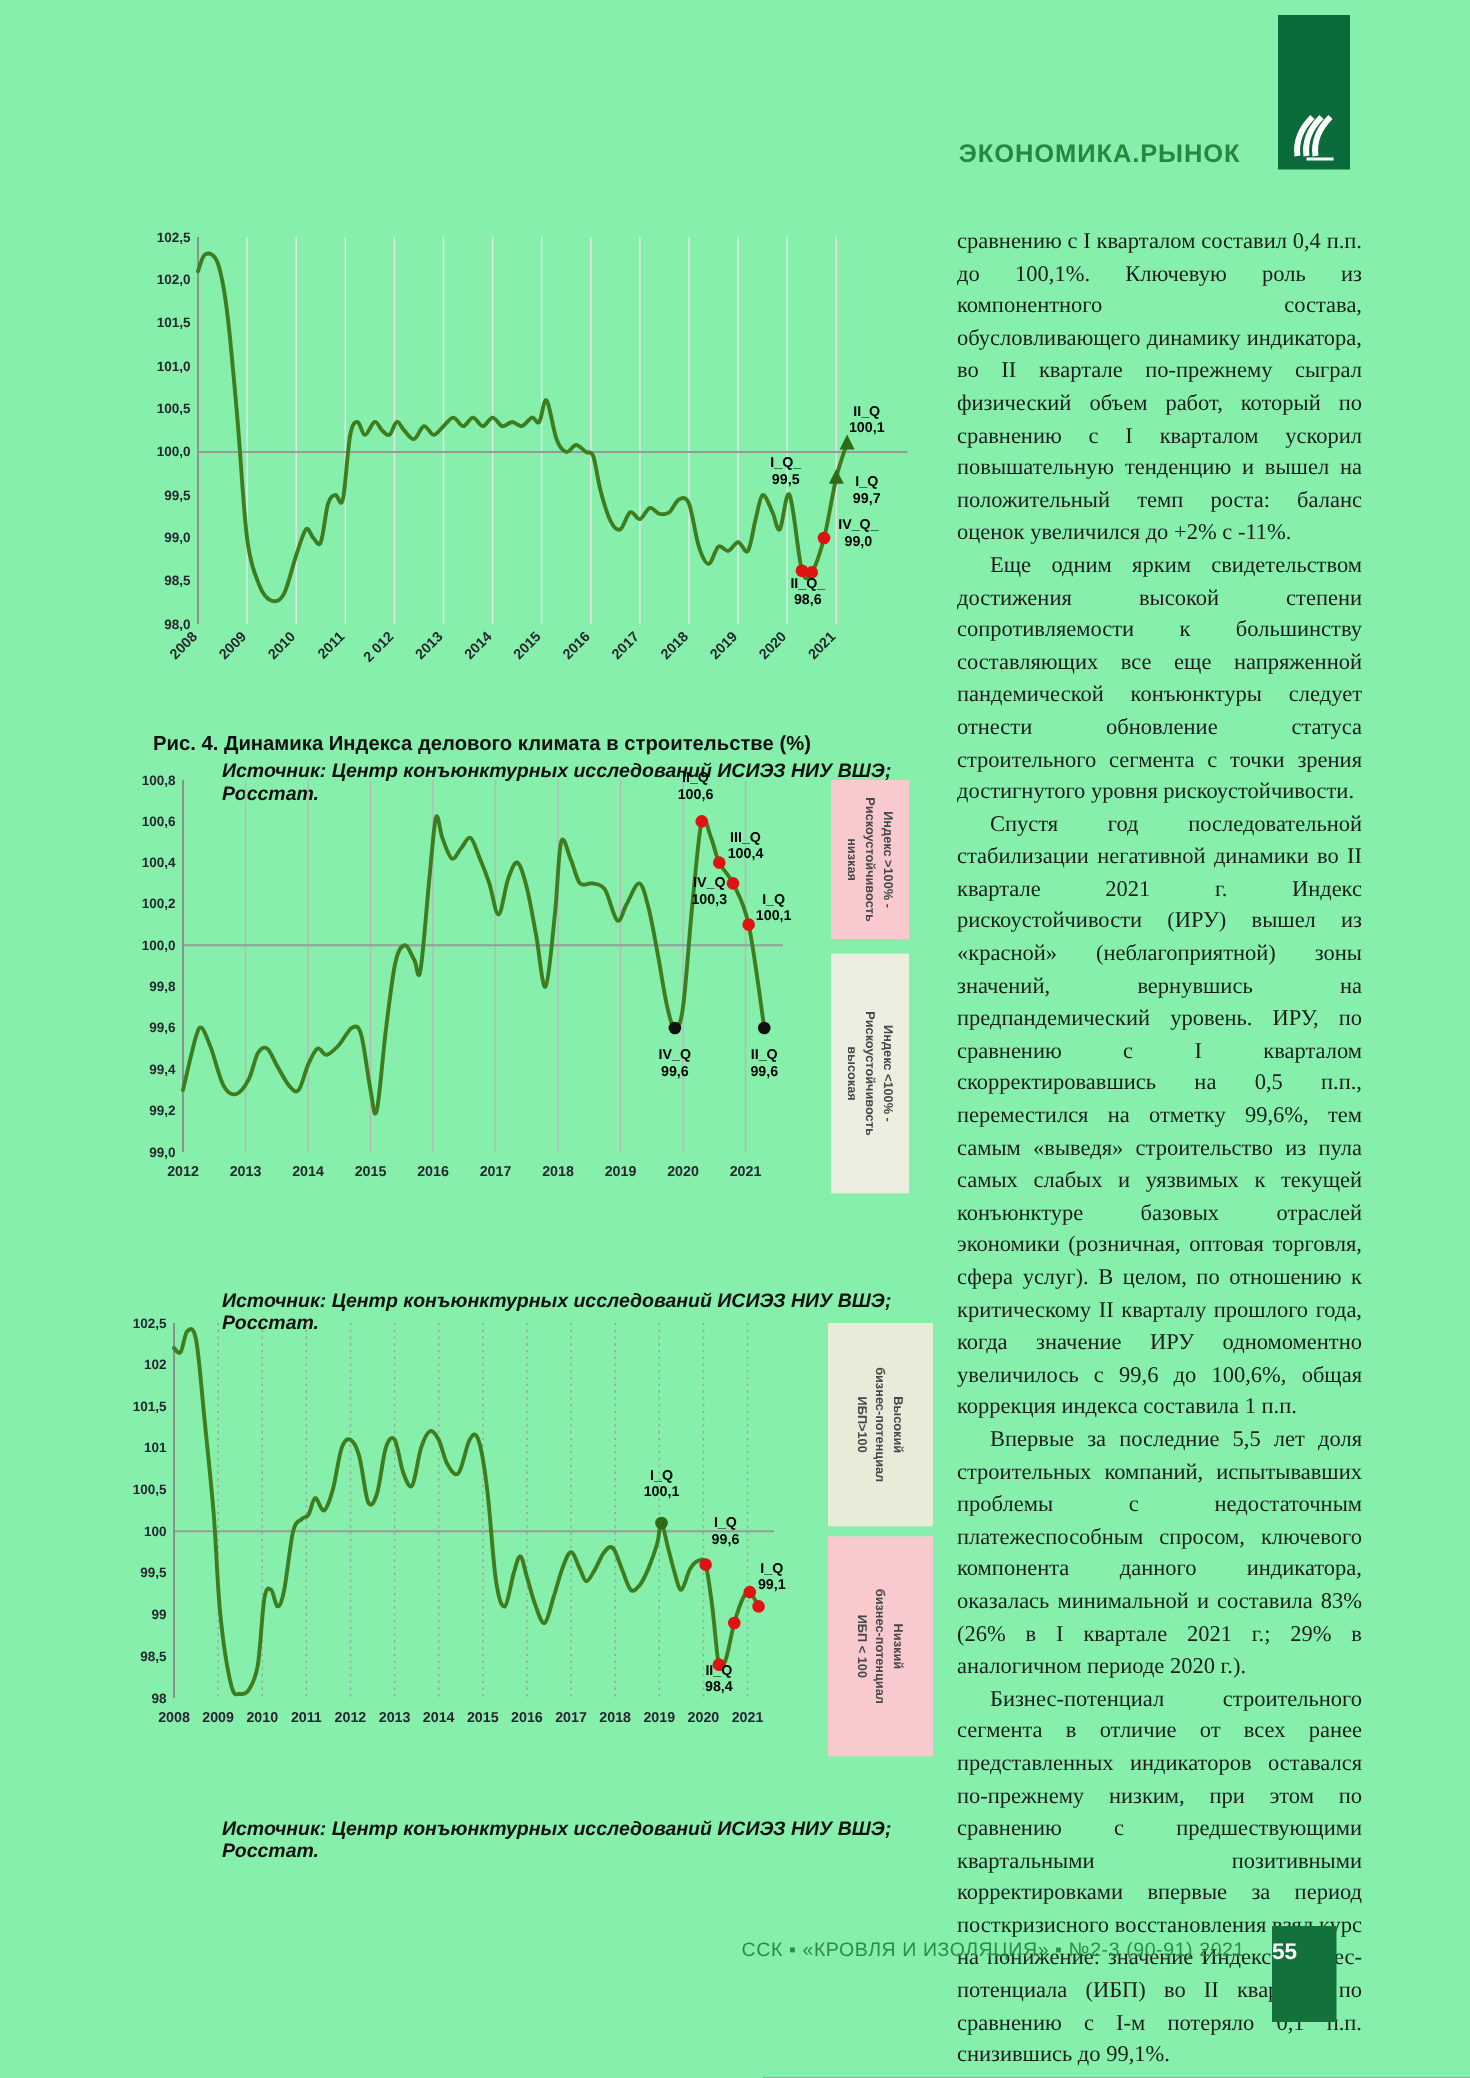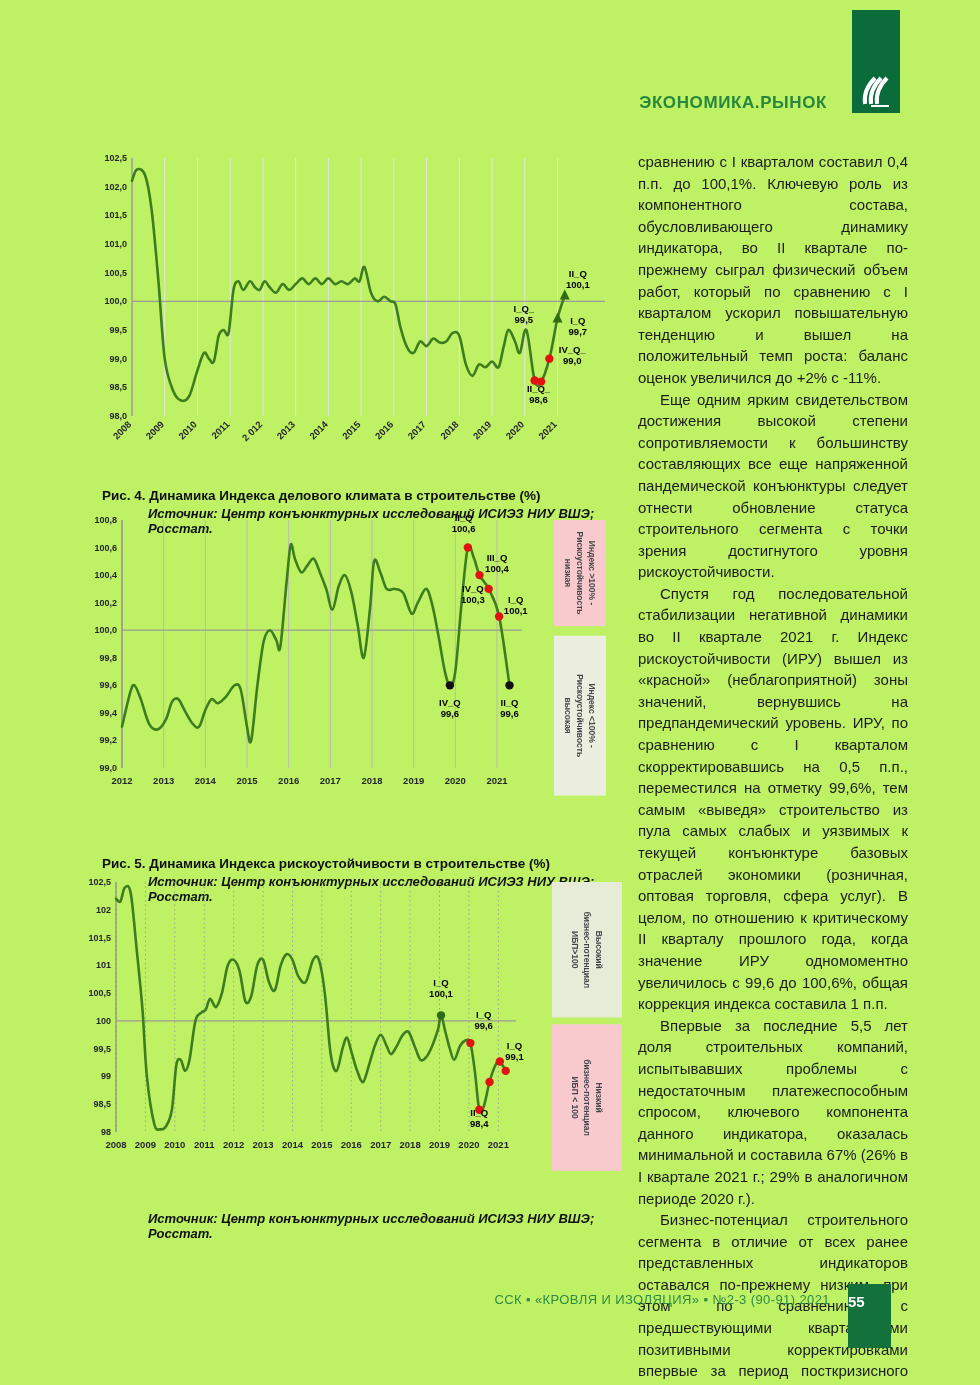--- a/index.html
+++ b/index.html
@@ -1,25 +1,25 @@
 <!DOCTYPE html>
 <html><head>
 <meta charset="utf-8">
 <style>
   html,body{margin:0;padding:0;background:#888;}
-  .page{position:relative;width:980px;height:1385px;background:#bef264;font-family:"Liberation Sans",sans-serif;overflow:hidden;margin:0 auto;}
+  .page{position:relative;width:980px;height:1385px;background:#86efac;font-family:"Liberation Sans",sans-serif;overflow:hidden;margin:0 auto;}
   .header-label{position:absolute;top:93px;right:153px;font-size:17px;font-weight:700;letter-spacing:.6px;color:#27873f;}
   .logo-box{position:absolute;left:852px;top:10px;width:48px;height:103px;background:#0b6b3a;}
   .logo-box svg{position:absolute;left:3px;bottom:3px;}
   .figure{position:absolute;}
   .figcap{position:absolute;width:525px;color:#101010;margin-top:28px;}
   .cap-title{font-size:13.5px;font-weight:700;}
   .cap-source{font-size:13px;font-weight:700;font-style:italic;padding-left:46px;margin-top:3px;}
   .article{position:absolute;left:638px;top:151px;width:270px;font-size:15px;line-height:21.6px;color:#1c1c1c;text-align:justify;}
-  .article p{margin:0;text-indent:22px;}
+  .article p{margin:0;text-indent:22px;font-family:Liberation Serif, serif;}
   .article p.noindent{text-indent:0;}
   .footer-line{position:absolute;top:1292px;right:150px;font-size:13px;color:#2e8b47;letter-spacing:.4px;}
   .page-number-box{position:absolute;left:848px;top:1284px;width:43px;height:64px;background:#13713c;color:#fff;text-align:left;font-weight:700;font-size:15px;padding-top:9px;box-sizing:border-box;}
   svg text{font-family:"Liberation Sans",sans-serif;}
   .ylab{font-size:9px;font-weight:700;fill:#26262e;}
   .xlab{font-size:9.5px;font-weight:700;fill:#26262e;}
   .ann{font-size:9.5px;font-weight:700;fill:#000;}
   .ztxt{font-size:8.5px;font-weight:700;fill:#44484a;}
 </style>
 </head>
@@ -164,21 +164,20 @@
           <text x="388.8333333333397" y="90.644444444444" text-anchor="middle" class="ann">100,3</text>
           <text x="431.7500000000056" y="90.66666666666602" text-anchor="middle" class="ann">I_Q</text>
           <text x="431.7500000000056" y="101.66666666666602" text-anchor="middle" class="ann">100,1</text>
           <text x="365.9166666666652" y="193.99999999999952" text-anchor="middle" class="ann">IV_Q</text>
           <text x="365.9166666666652" y="204.99999999999952" text-anchor="middle" class="ann">99,6</text>
           <text x="425.50000000000176" y="193.99999999999952" text-anchor="middle" class="ann">II_Q</text>
           <text x="425.50000000000176" y="204.99999999999952" text-anchor="middle" class="ann">99,6</text>
         </svg></div>
   </div>
   <div class="figcap" style="left:102px;top:828px;">
-    <div class="cap-title">Рис. 5. Динамика Индекса рискоустойчивости в строительстве (%)</div>
     <div class="cap-source">Источник: Центр конъюнктурных исследований ИСИЭЗ НИУ ВШЭ; Росстат.</div>
   </div>
 
   <div class="figure" style="left:80px;top:874px;">
     <div><svg width="546" height="302" viewBox="0 0 546 302">
           <rect x="472" y="8" width="70" height="135.55555555555543" fill="#e7ecd8"></rect>
           <g transform="translate(507,75.77777777777771) rotate(90)">
             <text x="0" y="-9" text-anchor="middle" class="ztxt">Высокий</text>
             <text x="0" y="3" text-anchor="middle" class="ztxt">бизнес-потенциал</text>
             <text x="0" y="15" text-anchor="middle" class="ztxt">ИБП&gt;100</text>
@@ -247,21 +246,21 @@
         </svg></div>
   </div>
   <div class="figcap" style="left:102px;top:1180px;">
     <div class="cap-source">Источник: Центр конъюнктурных исследований ИСИЭЗ НИУ ВШЭ; Росстат.</div>
   </div>
 
   <div class="article">
     <p class="noindent">сравнению с I кварталом составил 0,4 п.п. до 100,1%. Ключевую роль из компонентного состава, обусловливающего динамику индикатора, во II квартале по-прежнему сыграл физический объем работ, который по сравнению с I кварталом ускорил повышательную тенденцию и вышел на положительный темп роста: баланс оценок увеличился до +2% с -11%.</p>
     <p>Еще одним ярким свидетельством достижения высокой степени сопротивляемости к большинству составляющих все еще напряженной пандемической конъюнктуры следует отнести обновление статуса строительного сегмента с точки зрения достигнутого уровня рискоустойчивости.</p>
     <p>Спустя год последовательной стабилизации негативной динамики во II квартале 2021 г. Индекс рискоустойчивости (ИРУ) вышел из «красной» (неблагоприятной) зоны значений, вернувшись на предпандемический уровень. ИРУ, по сравнению с I кварталом скорректировавшись на 0,5 п.п., переместился на отметку 99,6%, тем самым «выведя» строительство из пула самых слабых и уязвимых к текущей конъюнктуре базовых отраслей экономики (розничная, оптовая торговля, сфера услуг). В целом, по отношению к критическому II кварталу прошлого года, когда значение ИРУ одномоментно увеличилось с 99,6 до 100,6%, общая коррекция индекса составила 1 п.п.</p>
-    <p>Впервые за последние 5,5 лет доля строительных компаний, испытывавших проблемы с недостаточным платежеспособным спросом, ключевого компонента данного индикатора, оказалась минимальной и составила 67% (26% в I квартале 2021 г.; 29% в аналогичном периоде 2020 г.).</p>
+    <p>Впервые за последние 5,5 лет доля строительных компаний, испытывавших проблемы с недостаточным платежеспособным спросом, ключевого компонента данного индикатора, оказалась минимальной и составила 83% (26% в I квартале 2021 г.; 29% в аналогичном периоде 2020 г.).</p>
     <p>Бизнес-потенциал строительного сегмента в отличие от всех ранее представленных индикаторов оставался по-прежнему низким, при этом по сравнению с предшествующими квартальными позитивными корректировками впервые за период посткризисного восстановления взял курс на понижение: значение Индекса бизнес-потенциала (ИБП) во II квартале по сравнению с I-м потеряло 0,1 п.п. снизившись до 99,1%.</p>
   </div>
 
   <div class="footer-line">ССК ▪ «КРОВЛЯ И ИЗОЛЯЦИЯ» ▪ №2-3 (90-91) 2021</div>
   <div class="page-number-box">
     <span>55</span>
   </div>
 
 </div>
 

